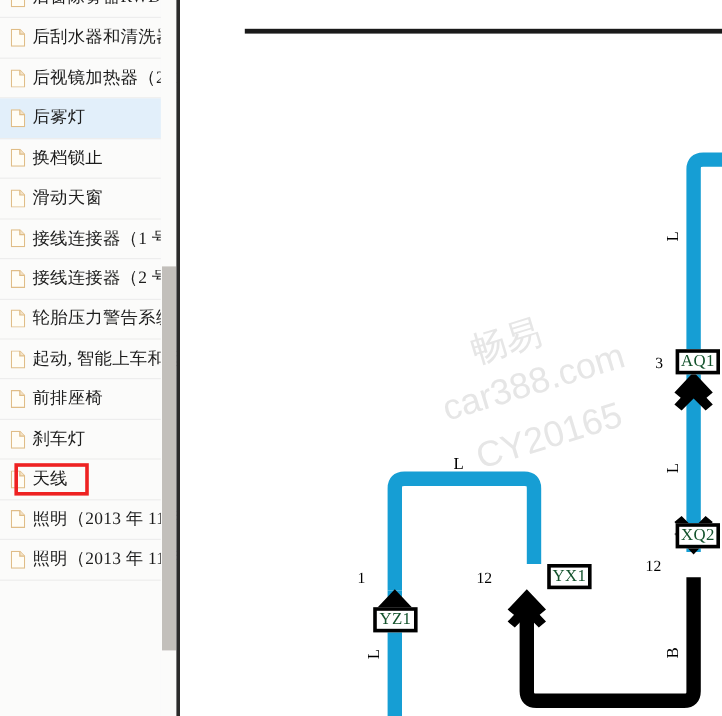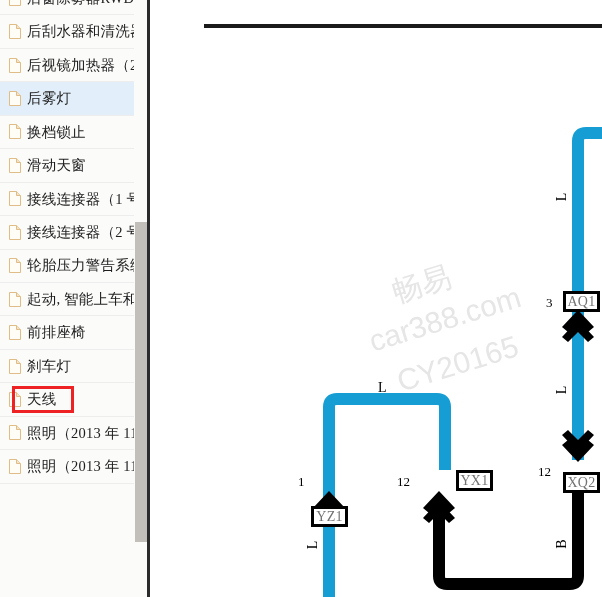--- a/index.html
+++ b/index.html
@@ -141,21 +141,21 @@
   .conn {
     position: absolute;
     border: 3px solid #000000;
     background: #ffffff;
     box-sizing: border-box;
     display: flex;
     align-items: center;
     justify-content: center;
     font-family: "Liberation Serif", "DejaVu Serif", serif;
     font-size: 14px;
-    color: #737373;
+    color: #14532d;
     letter-spacing: 0.3px;
     line-height: 1;
   }
   .pinnum {
     position: absolute;
     font-family: "Liberation Serif", "DejaVu Serif", serif;
     font-size: 13px;
     color: #000;
     line-height: 1;
   }
@@ -381,21 +381,21 @@
 
     <div id="watermark">
       <div class="wm-text" id="wm-cn">畅易</div>
       <div class="wm-text" id="wm-url">car388.com</div>
       <div class="wm-text" id="wm-id">CY20165</div>
     </div>
 
     <div class="conn" style="left:413px; top:291px; width:37px; height:21px;">AQ1</div>
     <div class="pinnum" style="left:396px; top:296px;">3</div>
 
-    <div class="conn" style="left:413px; top:472px; width:37px; height:21px;">XQ2</div>
+    <div class="conn" style="left:413px; top:436px; width:37px; height:21px;">XQ2</div>
     <div class="pinnum" style="left:388px; top:465px;">12</div>
 
     <div class="conn" style="left:161px; top:470px; width:37px; height:21px;margin-top:36px;">YZ1</div>
     <div class="pinnum" style="left:148px; top:475px;">1</div>
 
     <div class="conn" style="left:271px; top:470px; width:37px; height:21px;margin-left:35px;">YX1</div>
     <div class="pinnum" style="left:247px; top:475px;">12</div>
 
     <div class="wirelabel rot" style="left:405px; top:190px; width:14px; text-align:center;">L</div>
 

